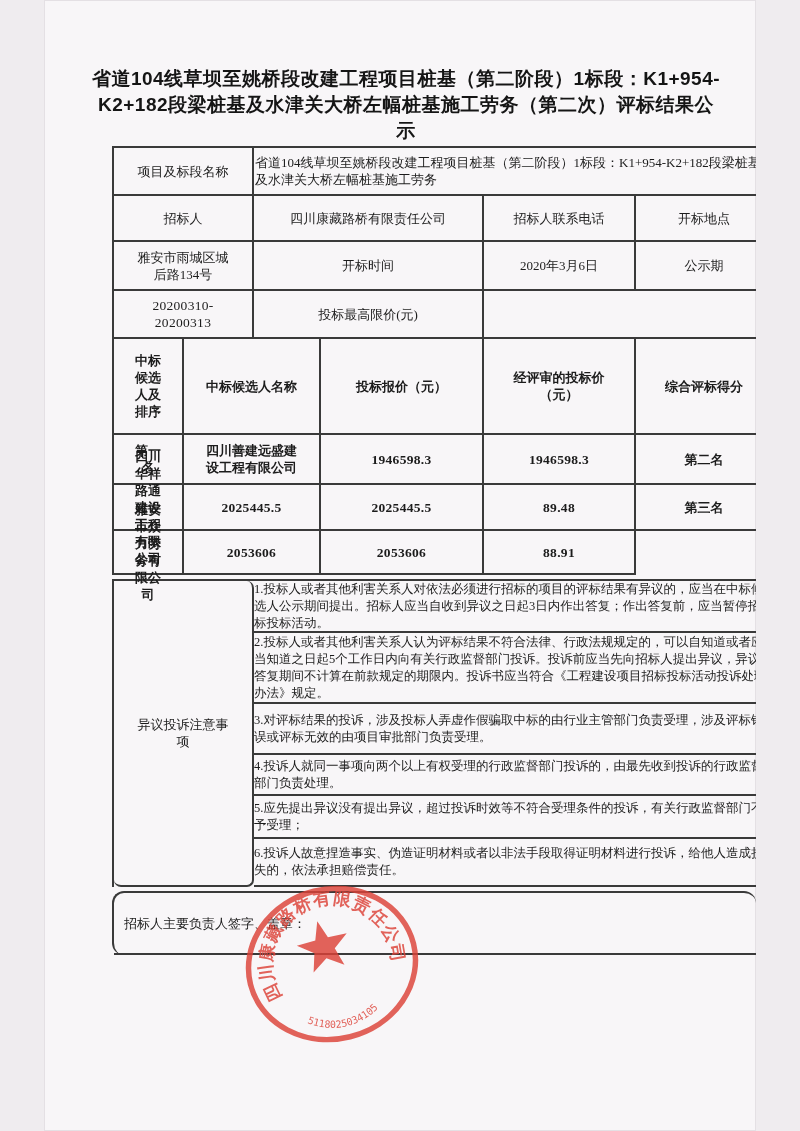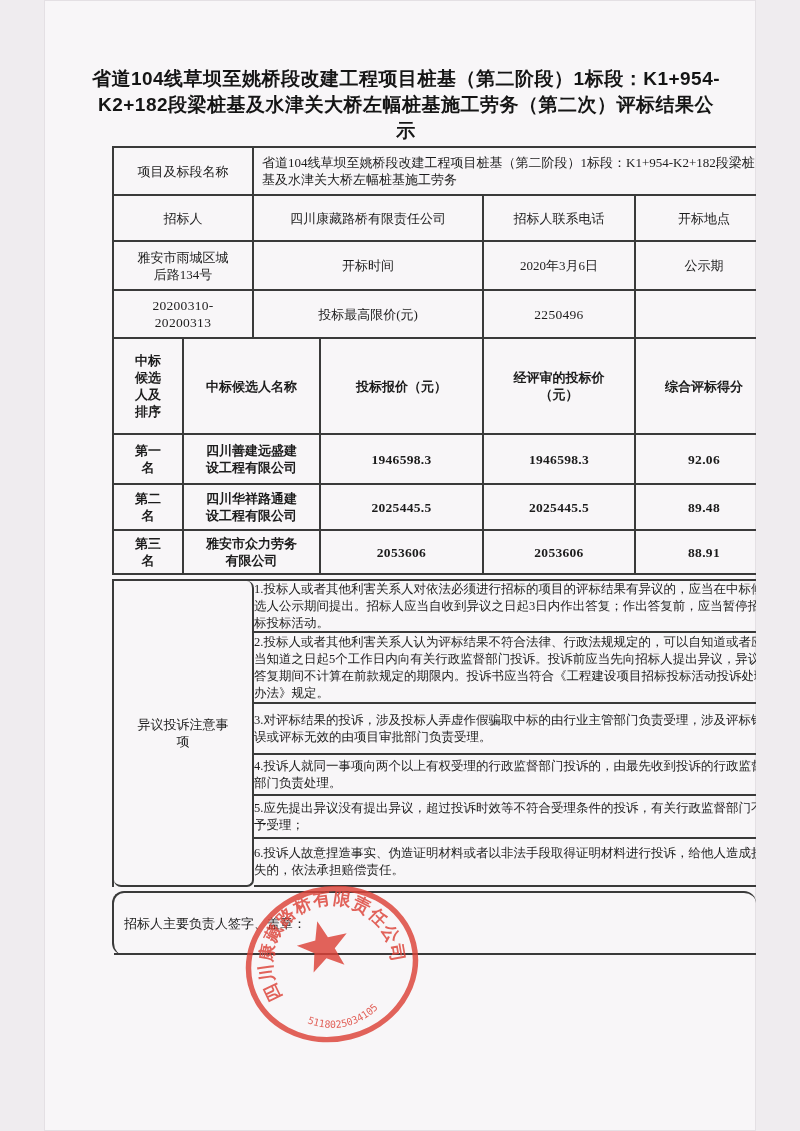--- a/index.html
+++ b/index.html
@@ -13,21 +13,21 @@
     padding-top:66px;margin:0 auto;width:724px;text-align:center;
     font-family:"Liberation Sans","DejaVu Sans",sans-serif;
     font-weight:700;font-size:19px;line-height:26px;letter-spacing:.5px;color:#151515;
   }
   .tbl{display:grid;margin-left:68px;border-top:2px solid #3a3a3a;border-left:2px solid #3a3a3a;}
   .cell{
     box-sizing:border-box;border-right:2px solid #3a3a3a;border-bottom:2px solid #3a3a3a;
     display:flex;align-items:center;justify-content:center;text-align:center;
     font-size:13px;line-height:17px;padding:2px 20px;background:transparent;
   }
-  .cell.left{justify-content:flex-start;text-align:left;padding:4px 8px;}
+  .cell.left{justify-content:flex-start;text-align:left;padding:4px 1px;}
   .cell.num{font-size:13.5px;letter-spacing:.3px;}
   .sectA{grid-template-columns:140px 230px 152px 138px;grid-template-rows:48px 46px 49px 48px;margin-top:2px;}
   .span3{grid-column:span 3;}
   .sectB{grid-template-columns:70px 137px 163px 152px 138px;grid-template-rows:96px 50px 46px 44px;margin-top:-2px;font-weight:bold;}
   .sectC{grid-template-columns:140px 520px;grid-template-rows:52px 71px 51px 41px 43px 48px;margin-top:4px;}
   .sectC .side-label{grid-row:1 / span 6;border-radius:7px;}
   .sectC .item{justify-content:flex-start;text-align:left;font-size:12.5px;line-height:17px;padding:4px 0;}
   .sectD{grid-template-columns:660px;grid-template-rows:62px;margin-top:4px;border-radius:12px;}
   .sectD .cell{justify-content:flex-start;text-align:left;padding-left:10px;}
   .seal{position:absolute;left:186px;top:856px;width:212px;height:204px;pointer-events:none;}
@@ -52,35 +52,33 @@
     <div class="cell">招标人联系电话</div>
 
     <div class="cell">开标地点</div>
     <div class="cell">雅安市雨城区城后路134号</div>
     <div class="cell">开标时间</div>
     <div class="cell">2020年3月6日</div>
 
     <div class="cell">公示期</div>
     <div class="cell num">20200310-20200313</div>
     <div class="cell">投标最高限价(元)</div>
-    <div class="cell num">2250496</div>
   </div>
 
   <div class="tbl sectB">
     <div class="cell">中标候选人及排序</div>
     <div class="cell">中标候选人名称</div>
     <div class="cell">投标报价（元）</div>
     <div class="cell">经评审的投标价（元）</div>
     <div class="cell">综合评标得分</div>
 
     <div class="cell">第一名</div>
     <div class="cell">四川善建远盛建设工程有限公司</div>
     <div class="cell num">1946598.3</div>
     <div class="cell num">1946598.3</div>
-    <div class="cell num">92.06</div>
 
     <div class="cell">第二名</div>
     <div class="cell">四川华祥路通建设工程有限公司</div>
     <div class="cell num">2025445.5</div>
     <div class="cell num">2025445.5</div>
     <div class="cell num">89.48</div>
 
     <div class="cell">第三名</div>
     <div class="cell">雅安市众力劳务有限公司</div>
     <div class="cell num">2053606</div>

